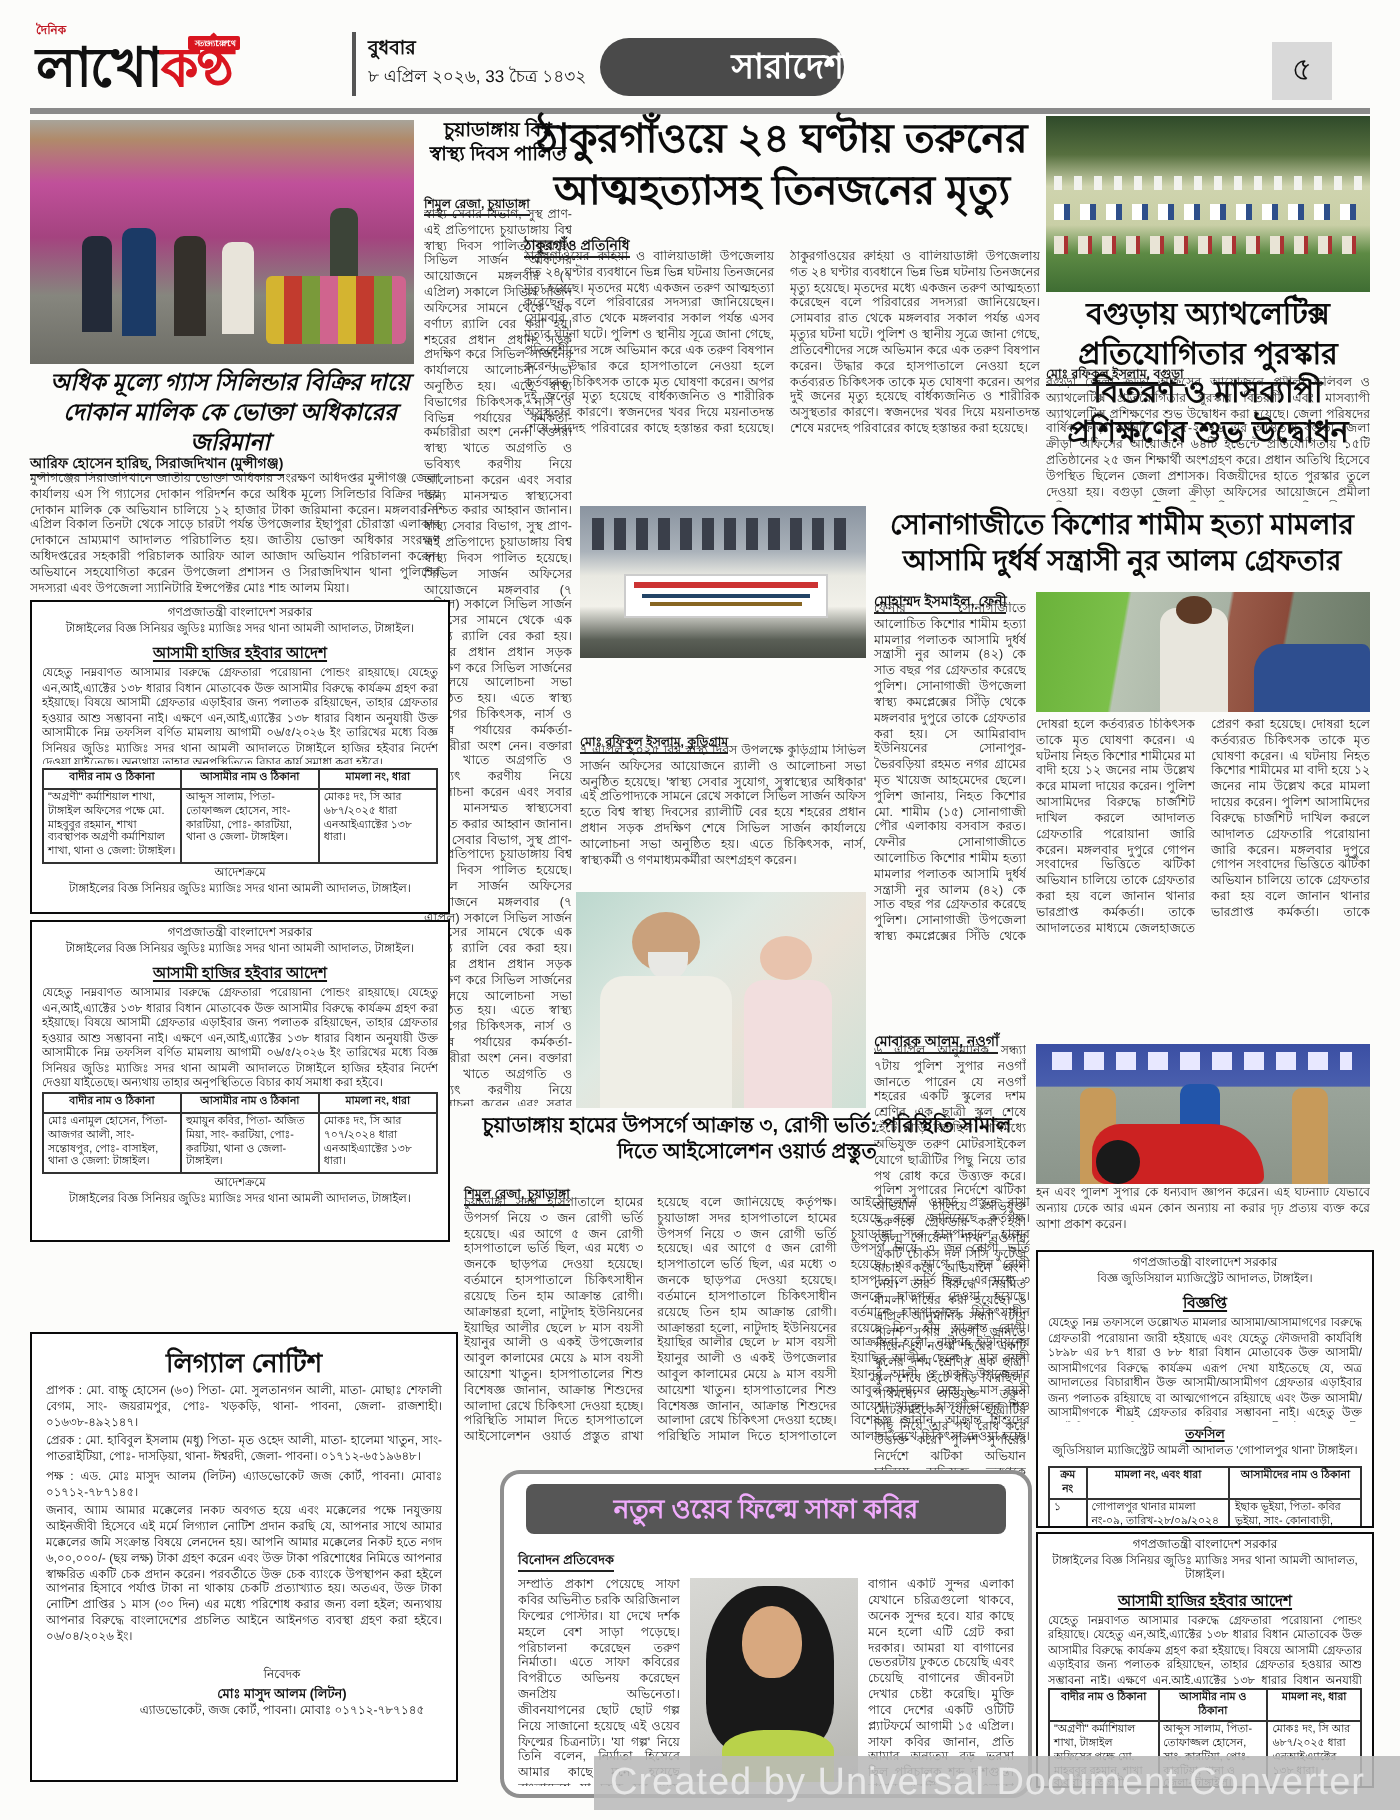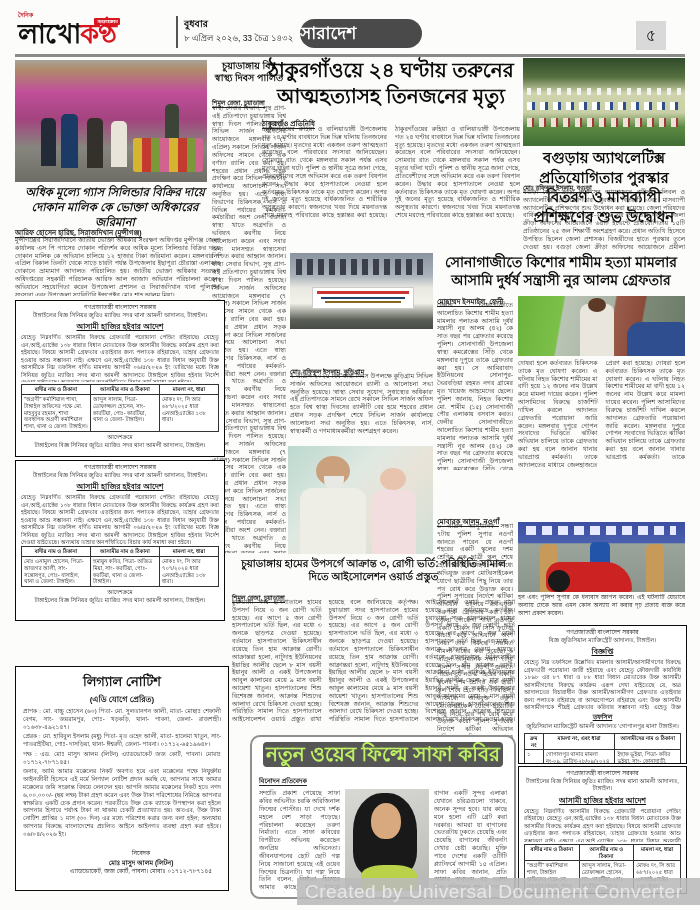--- a/index.html
+++ b/index.html
@@ -8,21 +8,21 @@
   .abs{position:absolute;}
   
   .m-tag{font-size:6px;color:#c01622;font-weight:bold;}
   .m-title{font-size:27px;font-weight:800;letter-spacing:-1px;line-height:1;font-family:Liberation Serif, serif;}
   .m-title .red{color:#d9151f;}
   .m-slogan{position:absolute;top:-3px;right:-4px;background:#d9151f;color:#fff;font-size:4px;
             padding:0 3px;line-height:7px;border-radius:1px;white-space:nowrap;}
   .m-div{width:2px;background:#555;}
   .m-day{font-size:9.5px;font-weight:bold;}
   .m-date{font-size:8.5px;}
-  .pill{background:#4a4a4a;color:#fff;border-radius:15px;text-align:left;
+  .pill{background:#4a4a4a;color:#fff;border-radius:15px;text-align:right;
         font-size:17px;font-weight:bold;line-height:29px;}
   .pageno{background:#d9d9d9;text-align:center;font-size:16px;line-height:29px;}
   .hrule{background:#8a8a8a;}
   
   .hd{font-weight:bold;color:#0b0b0b;text-align:center;line-height:1.3;}
   .byrow{line-height:1;}
   .by{font-weight:bold;font-size:7px;border-bottom:1px solid #222;display:inline-block;padding-bottom:1px;}
   .bd{font-size:6.2px;line-height:1.26;text-align:justify;color:#1d1d1d;overflow:hidden;}
   .c2{column-count:2;column-gap:8px;}
   .c3{column-count:3;column-gap:7px;}
@@ -42,22 +42,22 @@
   .nt td{text-align:left;}
   .nb-f{font-size:5.7px;text-align:center;line-height:1.35;margin-top:2px;}
   
   .lg-t{font-size:13px;font-weight:bold;text-align:center;}
   .lg-s{font-size:8px;font-weight:bold;text-align:center;margin-bottom:2px;}
   .lg-p{font-size:5.9px;line-height:1.32;text-align:justify;margin-bottom:2px;}
   .lg-sig{width:160px;margin-left:auto;text-align:center;font-size:6px;line-height:1.4;margin-top:3px;}
   .lg-sig b{font-size:6.5px;}
   
   .ebox{position:absolute;border:2px solid #8f8f8f;border-radius:10px;background:#fff;padding:5px 7px;overflow:hidden;}
-  .e-bar{background:#565656;color:#bef264;border-radius:4px;text-align:center;font-weight:bold;
-         font-size:20px;line-height:25px;margin:0 4px 3px 4px;}
+  .e-bar{background:#565656;color:#f0abfc;border-radius:4px;text-align:center;font-weight:bold;
+         font-size:13px;line-height:25px;margin:0 4px 3px 4px;}
   .wm{background:rgba(185,185,185,.88);color:#e7e7e7;font-size:19px;line-height:27px;
       padding-left:8px;white-space:nowrap;overflow:hidden;letter-spacing:.5px;}
 </style>
 </head>
 <body>
 
 <div class="page">
 
   <div class="abs" style="left:18px;top:10px;width:152px;height:42px;">
     <div class="m-tag">দৈনিক</div>
@@ -235,21 +235,20 @@
         <td>মোকঃ দং, সি আর ৭০৭/২০২৪ ধারা এনআইএ্যাক্টের ১৩৮ ধারা।</td>
       </tr>
     </tbody>
       </table>
     <div class="nb-f">আদেশক্রমে</div>
     <div class="nb-f" style="margin-top:0;">টাঙ্গাইলের বিজ্ঞ সিনিয়র জুডিঃ ম্যাজিঃ সদর থানা আমলী আদালত, টাঙ্গাইল।</div>
   </div>
 
   <div class="nbox" style="left:15px;top:666px;width:198px;height:213px;padding:5px 7px;">
     <div class="lg-t">লিগ্যাল নোটিশ</div>
-    <div class="lg-s">(এডি যোগে প্রেরিত)</div>
     <div class="lg-p">প্রাপক : মো. বাচ্চু হোসেন (৬০) পিতা- মো. সুলতানগন আলী, মাতা- মোছাঃ শেফালী বেগম, সাং- জয়রামপুর, পোঃ- খড়কড়ি, থানা- পাবনা, জেলা- রাজশাহী। ০১৬৩৮-৪৯২১৪৭।</div>
     <div class="lg-p">প্রেরক : মো. হাবিবুল ইসলাম (মধু) পিতা- মৃত ওহেদ আলী, মাতা- হালেমা খাতুন, সাং- পাতরাইটিয়া, পোঃ- দাসড়িয়া, থানা- ঈশ্বরদী, জেলা- পাবনা। ০১৭১২-৬৫১৯৬৪৮।</div>
     <div class="lg-p">পক্ষ : এড. মোঃ মাসুদ আলম (লিটন) এ্যাডভোকেট জজ কোর্ট, পাবনা। মোবাঃ ০১৭১২-৭৮৭১৪৫।</div>
     <div class="lg-p" style="height:78px;overflow:hidden;">জনাব, আমি আমার মক্কেলের নিকট অবগত হয়ে এবং মক্কেলের পক্ষে নিযুক্তীয় আইনজীবী হিসেবে এই মর্মে লিগ্যাল নোটিশ প্রদান করছি যে, আপনার সাথে আমার মক্কেলের জমি সংক্রান্ত বিষয়ে লেনদেন হয়। আপনি আমার মক্কেলের নিকট হতে নগদ ৬,০০,০০০/- (ছয় লক্ষ) টাকা গ্রহণ করেন এবং উক্ত টাকা পরিশোধের নিমিত্তে আপনার স্বাক্ষরিত একটি চেক প্রদান করেন। পরবর্তীতে উক্ত চেক ব্যাংকে উপস্থাপন করা হইলে আপনার হিসাবে পর্যাপ্ত টাকা না থাকায় চেকটি প্রত্যাখ্যাত হয়। অতএব, উক্ত টাকা নোটিশ প্রাপ্তির ১ মাস (৩০ দিন) এর মধ্যে পরিশোধ করার জন্য বলা হইল; অন্যথায় আপনার বিরুদ্ধে বাংলাদেশের প্রচলিত আইনে আইনগত ব্যবস্থা গ্রহণ করা হইবে। ০৬/০৪/২০২৬ ইং।</div>
     <div class="lg-sig">
       <div>নিবেদক</div>
       <b>মোঃ মাসুদ আলম (লিটন)</b>
       <div>এ্যাডভোকেট, জজ কোর্ট, পাবনা। মোবাঃ ০১৭১২-৭৮৭১৪৫</div>
     </div>
   </div>

